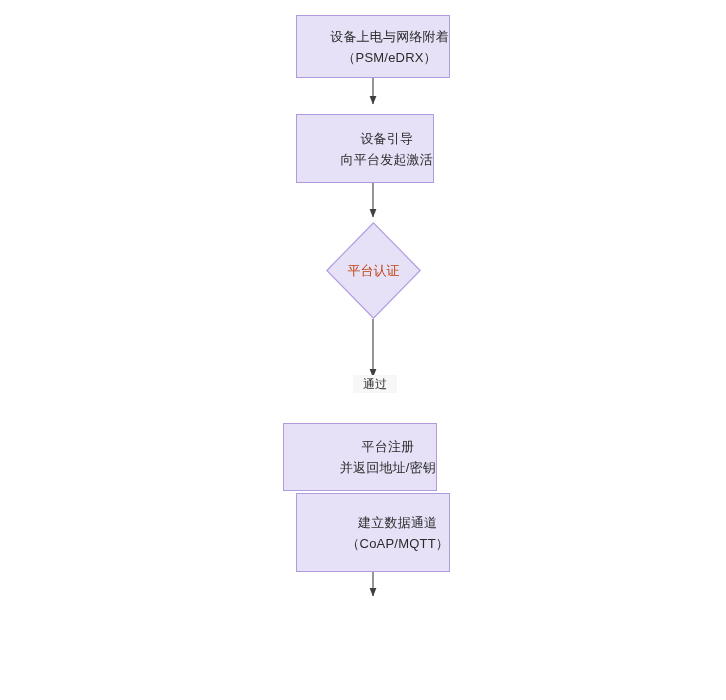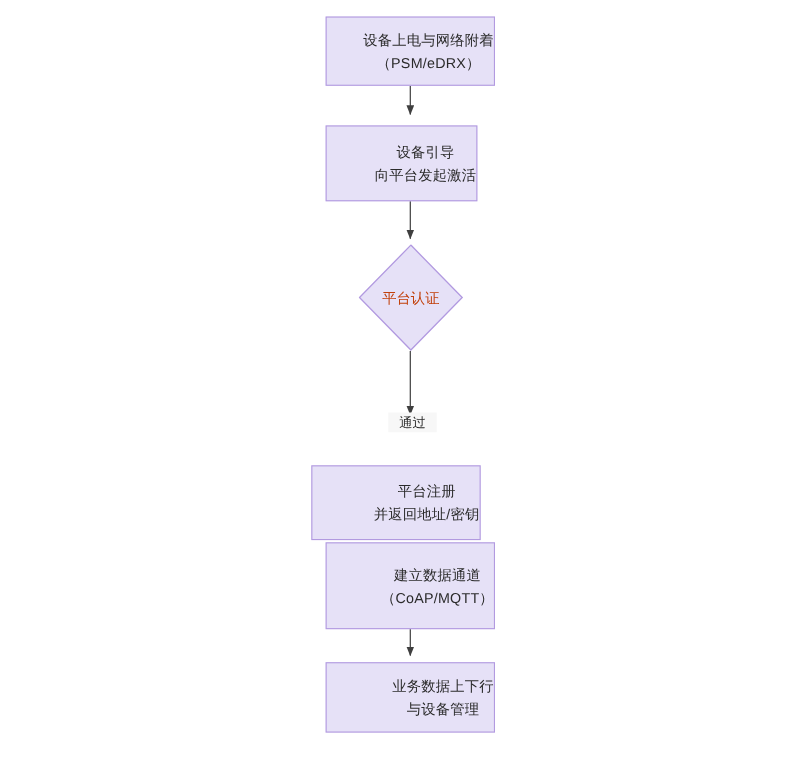--- a/index.html
+++ b/index.html
@@ -130,18 +130,14 @@
   <div class="node process" style="left:283px; top:383px; width:154px; height:68px;margin-top:40px;">
     <span>平台注册
 并返回地址/密钥</span>
   </div>
 
   <div class="node process" style="left:296px; top:493px; width:154px; height:79px;">
     <span>建立数据通道
 （CoAP/MQTT）</span>
   </div>
 
-  <div class="node process" style="left:296px; top:602px; width:154px; height:64px;">
-    <span>业务数据上下行
-与设备管理</span>
-  </div>
 
 </div>
 
 </body></html>

